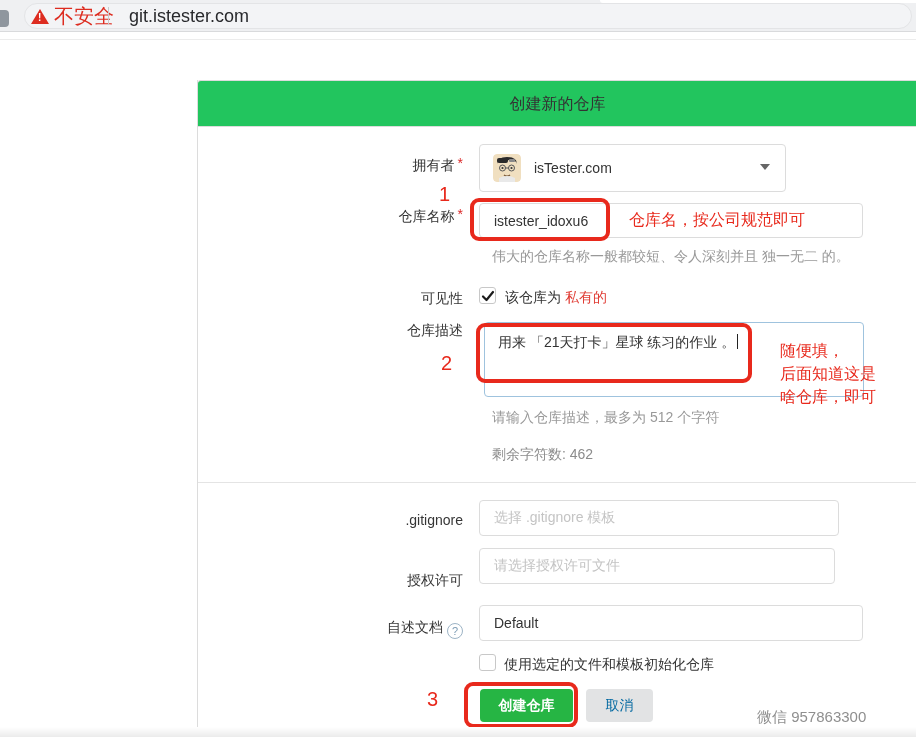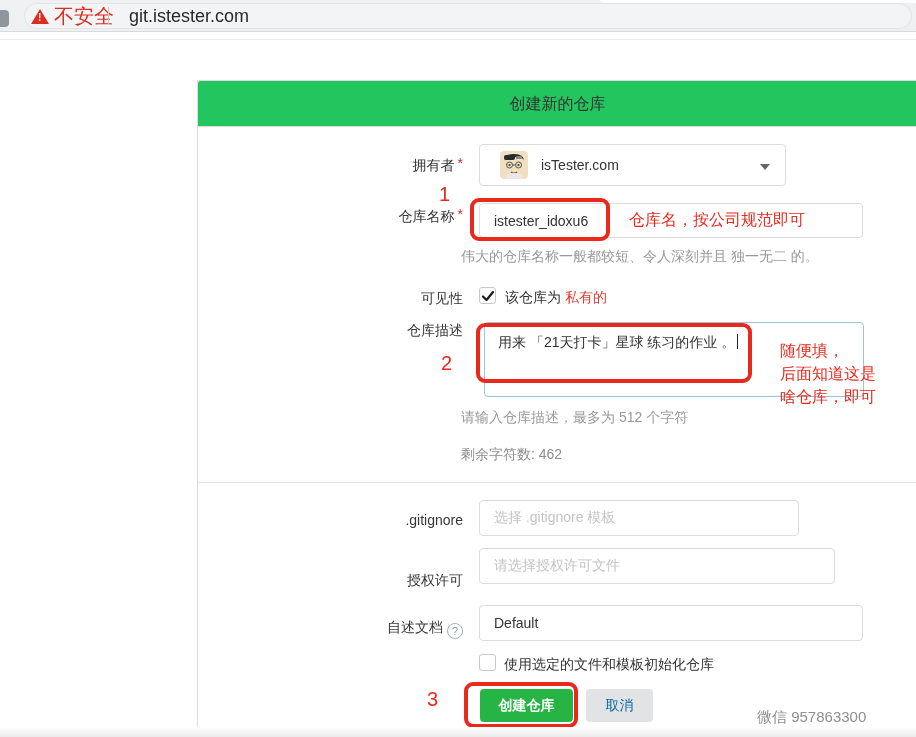--- a/index.html
+++ b/index.html
@@ -29,26 +29,26 @@
     border:1px solid #dcdcdc; border-right:none; border-top-left-radius:4px;
     text-align:center; line-height:45px; font-size:16px; font-weight:500; color:#333; }
 
   .flabel { position:absolute; left:0; width:265px; text-align:right; font-size:14px; color:#363636; line-height:18px; }
   .req { color:#db2828; margin-left:3px; position:relative; top:-2px; }
 
   .input, .dropdown { position:absolute; background:#fff; border:1px solid #dcdcdc; border-radius:4px; }
   .input { padding:0 14px; font-size:14px; color:#333; display:flex; align-items:center; }
   .input .ph { color:#c4c4c4; }
 
-  .dropdown { left:281px; top:64px; width:307px; height:42px; display:flex; align-items:center; padding:0 20px; }
+  .dropdown { left:281px; top:64px; width:307px; height:48px; display:flex; align-items:center; padding:0 13px; }
   .avatar { width:28px; height:28px; border-radius:4px; margin-right:13px; flex:0 0 auto; }
   .dd-caret { position:absolute; right:15px; top:19px; width:0; height:0;
     border-left:5px solid transparent; border-right:5px solid transparent; border-top:6px solid #666; }
 
-  .help { position:absolute; left:263px; color:#999; font-size:14px; }
+  .help { position:absolute; left:294px; color:#999; font-size:14px; }
   .muted { color:#8c8c8c; }
 
   .checkbox { position:absolute; width:17px; height:17px; border:1px solid #c8c8c8; border-radius:3px; background:#fff; }
   .checkbox svg { position:absolute; left:1px; top:1px; }
 
   .txtarea { position:absolute; left:286px; top:242px; width:380px; height:75px; background:#fff;
     border:1px solid #9fc3de; border-radius:4px; padding:10px 13px; font-size:14px; color:#333; line-height:19px; }
   .caret-bar { display:inline-block; width:1px; height:15px; background:#222; vertical-align:-2px; margin-left:2px; }
 
   .divider { position:absolute; left:0; top:402px; width:719px; height:1px; background:#e4e4e4; }
@@ -138,21 +138,21 @@
     <div>随便填，</div>
     <div>后面知道这是</div>
     <div>啥仓库，即可</div>
   </div>
   <div class="help" style="top:329px;">请输入仓库描述，最多为 512 个字符</div>
   <div class="help muted" style="top:366px;">剩余字符数: 462</div>
 
   <div class="divider"></div>
 
   <div class="flabel" style="top:431px;">.gitignore</div>
-  <div class="input" style="left:281px; top:420px; width:320px; height:36px;">
+  <div class="input" style="left:281px; top:420px; width:360px; height:36px;">
     <span class="ph">选择 .gitignore 模板</span>
   </div>
 
   <div class="flabel" style="top:491px;">授权许可</div>
   <div class="input" style="left:281px; top:468px; width:356px; height:36px;">
     <span class="ph">请选择授权许可文件</span>
   </div>
 
   <div class="flabel" style="top:538px;">
     <span>自述文档</span><span class="qicon">?</span>

